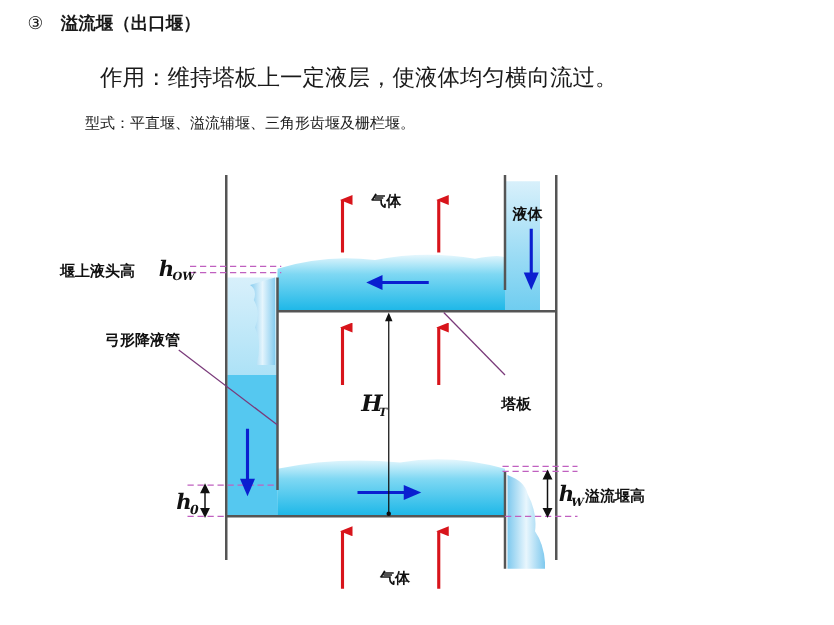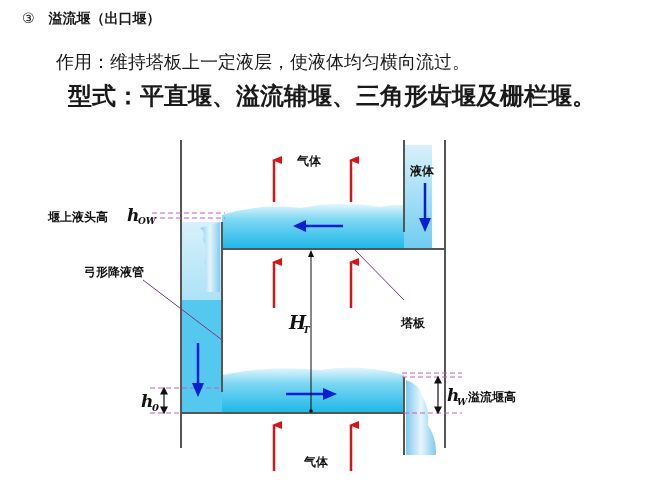--- a/index.html
+++ b/index.html
@@ -1,22 +1,22 @@
 <!DOCTYPE html>
 <html><head>
 <meta charset="utf-8">
 <style>
   html, body { margin:0; padding:0; background:#ffffff; }
   body { width:667px; height:500px; position:relative; overflow:hidden;
          font-family: "DejaVu Sans", sans-serif; color:#1a1a1a; }
   .text-line { position:absolute; white-space:nowrap; }
   .title { left:22px; top:10px; font-size:14px; font-weight:bold; }
   .title .num { font-weight:normal; margin-right:14px; }
-  .line1 { left:56px; top:50px; font-size:18px; }
-  .line2 { left:68px; top:80px; font-size:24px;font-weight:bold; }
+  .line1 { left:80px; top:50px; font-size:18px; }
+  .line2 { left:68px; top:90px; font-size:12px; }
   svg { position:absolute; left:0; top:0; }
   .lbl { font-family:"DejaVu Sans", sans-serif; font-weight:bold; font-size:12px; fill:#111; }
   .math { font-family:"DejaVu Serif", serif; font-style:italic; font-weight:bold; fill:#111; }
 </style>
 </head>
 <body>
 
 <div class="text-line title">
   <span class="num">③</span><span>溢流堰（出口堰）</span>
 </div>

